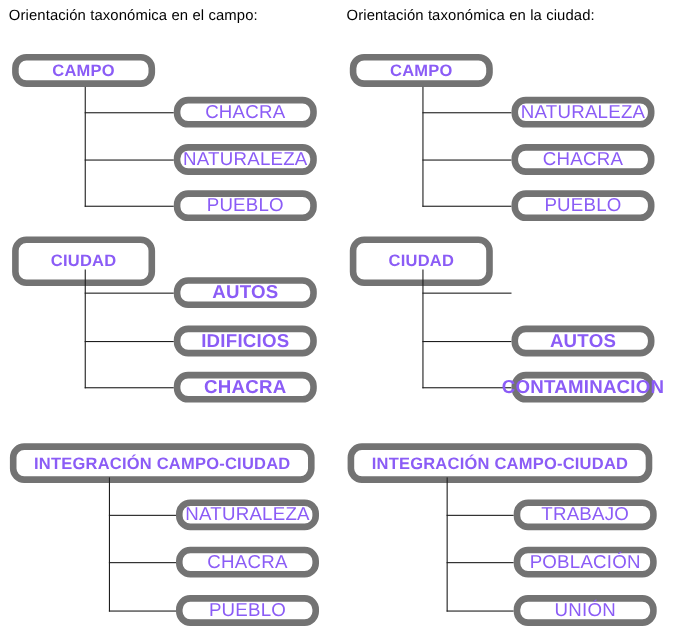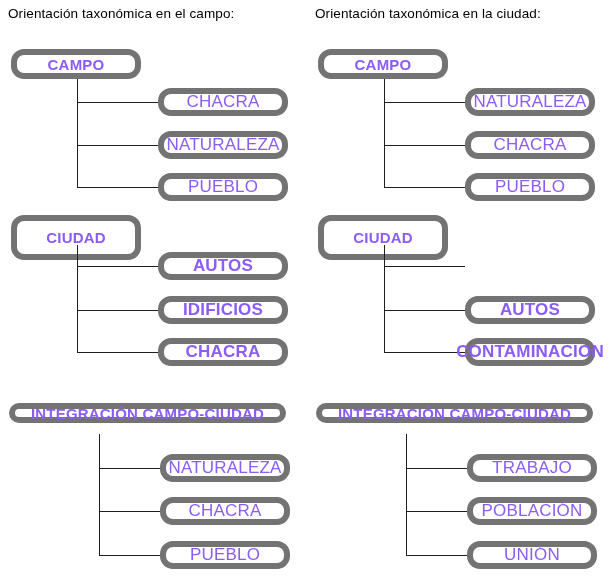--- a/index.html
+++ b/index.html
@@ -65,21 +65,21 @@
   .g1c3 { top: 173px; }
 
   
   .p2 { left: 11px; top: 215px; width: 130px; height: 45px; }
   .g2c { left: 158px; width: 130px; height: 28px; font-weight: bold; }
   .g2c1 { top: 252px; }
   .g2c2 { top: 296px; }
   .g2c3 { top: 338px; }
 
   
-  .p3 { left: 9px; top: 403px; width: 277px; height: 20px; }
+  .p3 { left: 9px; top: 403px; width: 277px; height: 36px; }
   .g3c { left: 160px; width: 130px; height: 28px; }
   .g3c1 { top: 454px; }
   .g3c2 { top: 497px; }
   .g3c3 { top: 541px; }
 
   .line {
     position: absolute;
     background: #1f1f1f;
   }
   .trunk { width: 1px; }

